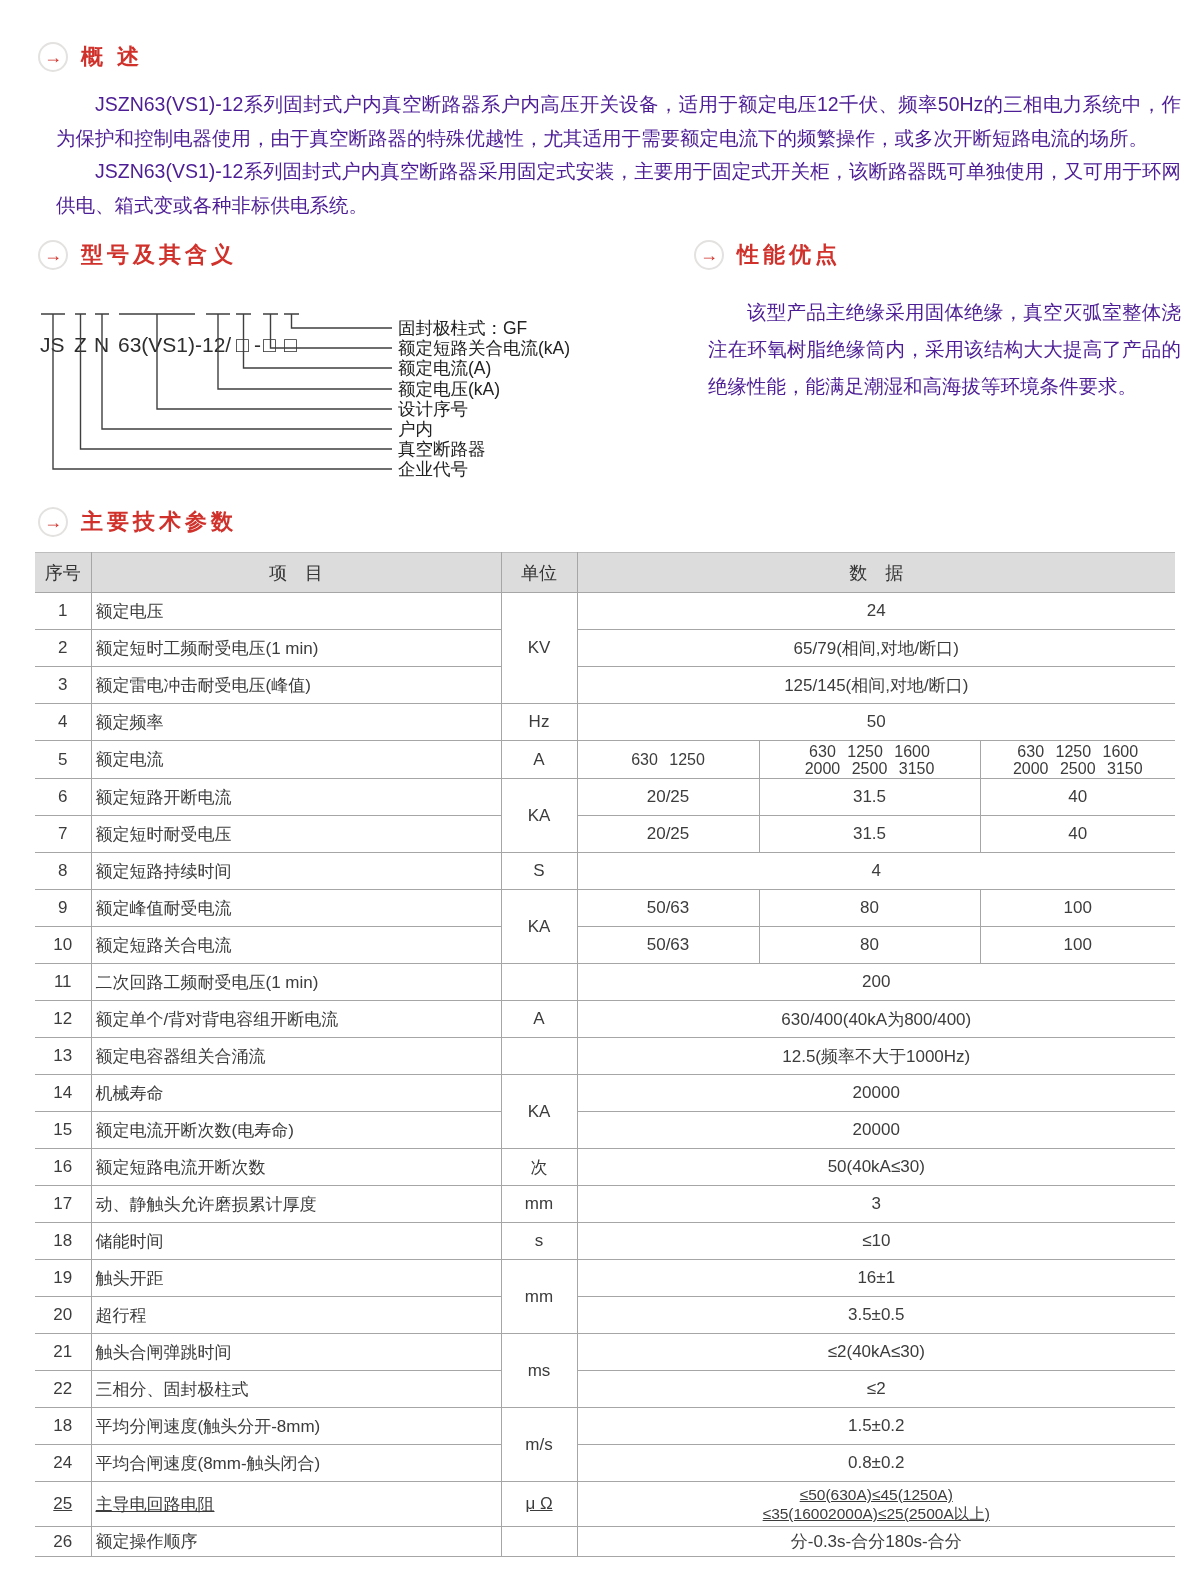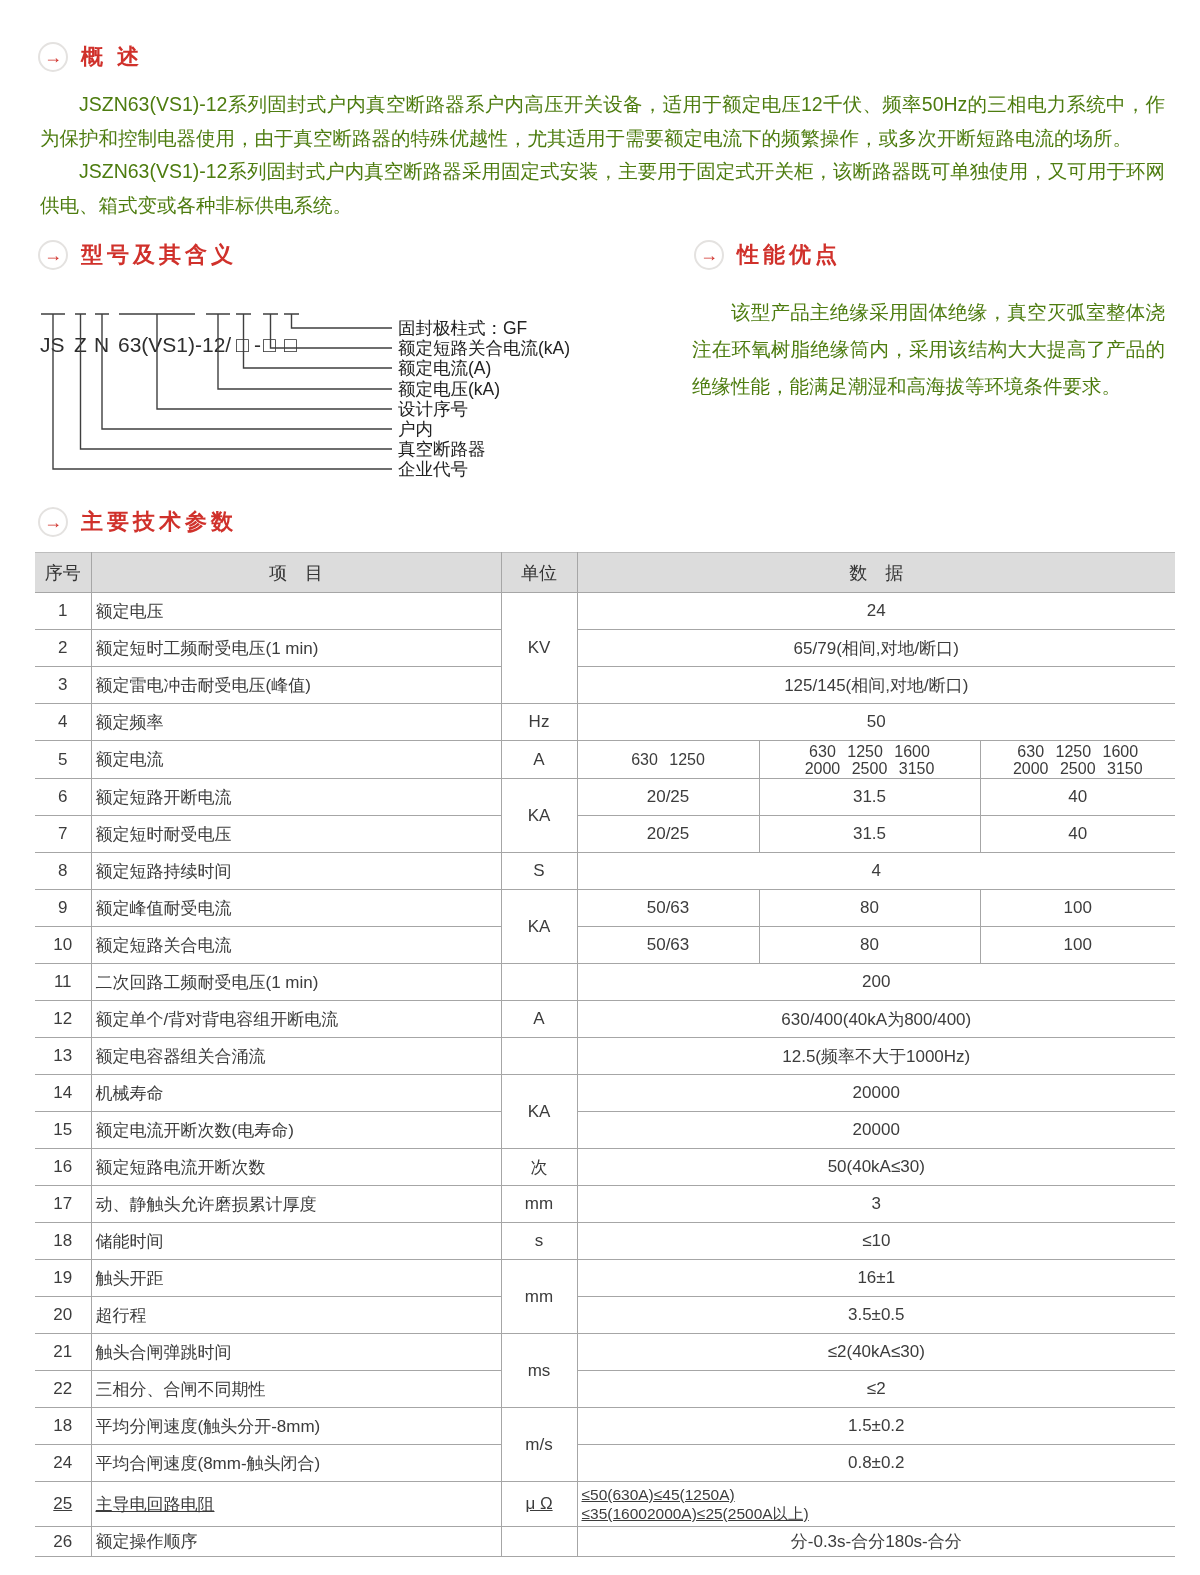--- a/index.html
+++ b/index.html
@@ -7,21 +7,21 @@
         font-family:"Liberation Sans",sans-serif;color:#1d1d1d;overflow:hidden;}
 
   
   .sec-head{position:absolute;display:flex;align-items:center;gap:13px;}
   .sec-icon{width:30px;height:30px;border-radius:50%;border:2px solid #e4e2e0;
             box-sizing:border-box;display:flex;align-items:center;justify-content:center;
             color:#d0312b;font-size:18px;font-weight:bold;line-height:1;background:#fff;}
   .sec-title{color:#d0312b;font-size:22px;font-weight:bold;letter-spacing:4px;white-space:nowrap;}
 
   
-  .body-text{position:absolute;font-size:19.5px;line-height:33.5px;color:#4d7c0f;text-align:justify;}
+  .body-text{position:absolute;font-size:19.5px;line-height:33.5px;color:#4c1d95;text-align:justify;margin-left:16px;}
   .body-text p{margin:0;text-indent:2em;}
 
   
   .model-diagram{position:absolute;left:40px;top:285px;width:740px;height:205px;}
   .model-code{position:absolute;left:0;top:0;height:26px;font-size:21px;color:#2e2e2e;}
   .model-code span{position:absolute;top:0;white-space:nowrap;margin-top:48px;}
   .diagram-lines{position:absolute;left:0;top:0;}
   .model-label{position:absolute;left:358px;transform:translateY(-50%);
                font-size:17.5px;color:#222;white-space:nowrap;}
 
@@ -37,21 +37,21 @@
   table.params tr.h-r5{height:38px;}
   table.params tr.h-r25{height:45px;text-decoration:underline;}
   table.params tr.h-r26{height:30px;}
   table.params tr > *:first-child{border-left:none;}
   table.params tr > *:last-child{border-right:none;}
   td.c-no{text-align:center;}
   td.c-item{text-align:left;padding-left:28px;}
   td.c-unit{text-align:center;}
   td.c-data{text-align:center;}
   td.pre{white-space:pre-line;font-size:16px;line-height:17px;word-spacing:7px;text-align:center;}
-  td.pre25{white-space:pre-line;font-size:15.5px;line-height:19px;text-align:left;}
+  td.pre25{white-space:pre-line;font-size:15.5px;line-height:19px;text-align:center;}
 </style>
 </head>
 <body>
 
 <div class="page">
 
   <div class="sec-head" style="left:38px;top:42px;">
     <span class="sec-icon">→</span>
     <span class="sec-title">概 述</span>
   </div>
@@ -259,21 +259,21 @@
         <td class="c-data" colspan="3">3.5±0.5</td>
       </tr>
       <tr>
         <td class="c-no">21</td>
         <td class="c-item">触头合闸弹跳时间</td>
         <td class="c-unit" rowspan="2">ms</td>
         <td class="c-data" colspan="3">≤2(40kA≤30)</td>
       </tr>
       <tr>
         <td class="c-no">22</td>
-        <td class="c-item">三相分、合闸不同期性</td>
+        <td class="c-item">三相分、固封极柱式</td>
         <td class="c-data" colspan="3">≤2</td>
       </tr>
       <tr>
         <td class="c-no">18</td>
         <td class="c-item">平均分闸速度(触头分开-8mm)</td>
         <td class="c-unit" rowspan="2">m/s</td>
         <td class="c-data" colspan="3">1.5±0.2</td>
       </tr>
       <tr>
         <td class="c-no">24</td>

